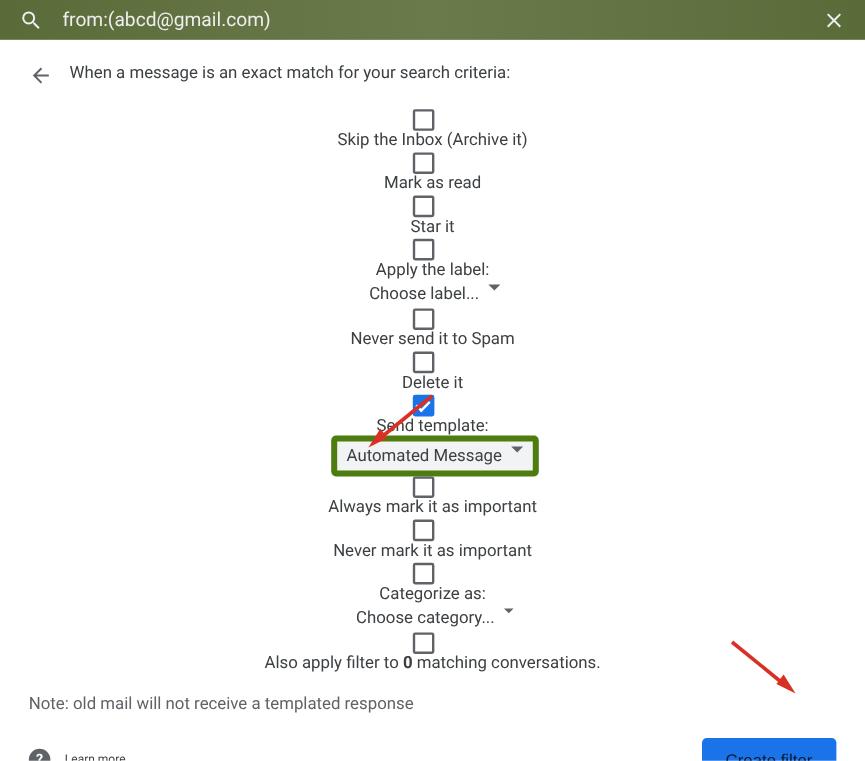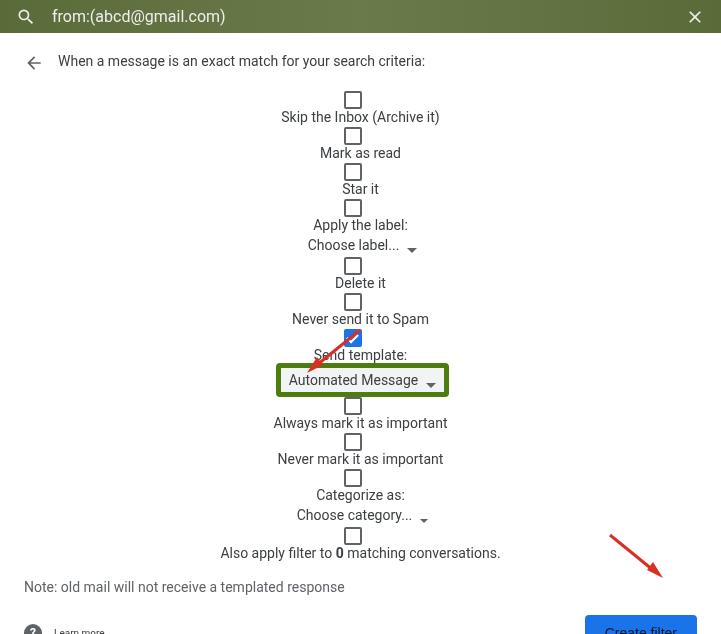--- a/index.html
+++ b/index.html
@@ -91,21 +91,21 @@
     font-size: 14px;
     color: #3c4043;
   }
   .link {
     color: #1a73e8;
     cursor: pointer;
     margin-left: 16px;
   }
   .dropdown {
     display: inline-flex;
-    align-items: flex-end;
+    align-items: flex-start;
     font-size: 14px;
     color: #3c4043;
     cursor: pointer;
     padding: 4px 8px;
     margin-left: 4px;
   }
   .dropdown.selected {
     background: #f1f3f4;
     border: 5px solid #4d7c0f;
     border-radius: 4px;
@@ -210,26 +210,26 @@
     <span class="option-label">Apply the label:</span>
     <span class="dropdown">
       <span>Choose label...</span>
       <span class="caret"></span>
     </span>
   </div>
 
 
   <div class="option-row">
     <div class="checkbox"></div>
+    <span class="option-label">Never send it to Spam</span>
+  </div>
+
+  <div class="option-row">
+    <div class="checkbox"></div>
     <span class="option-label">Delete it</span>
-  </div>
-
-  <div class="option-row">
-    <div class="checkbox"></div>
-    <span class="option-label">Never send it to Spam</span>
   </div>
 
   <div class="option-row">
     <div class="checkbox checked"></div>
     <span class="option-label">Send template:</span>
     <span class="dropdown selected">
       <span>Automated Message</span>
       <span class="caret"></span>
     </span>
   </div>

